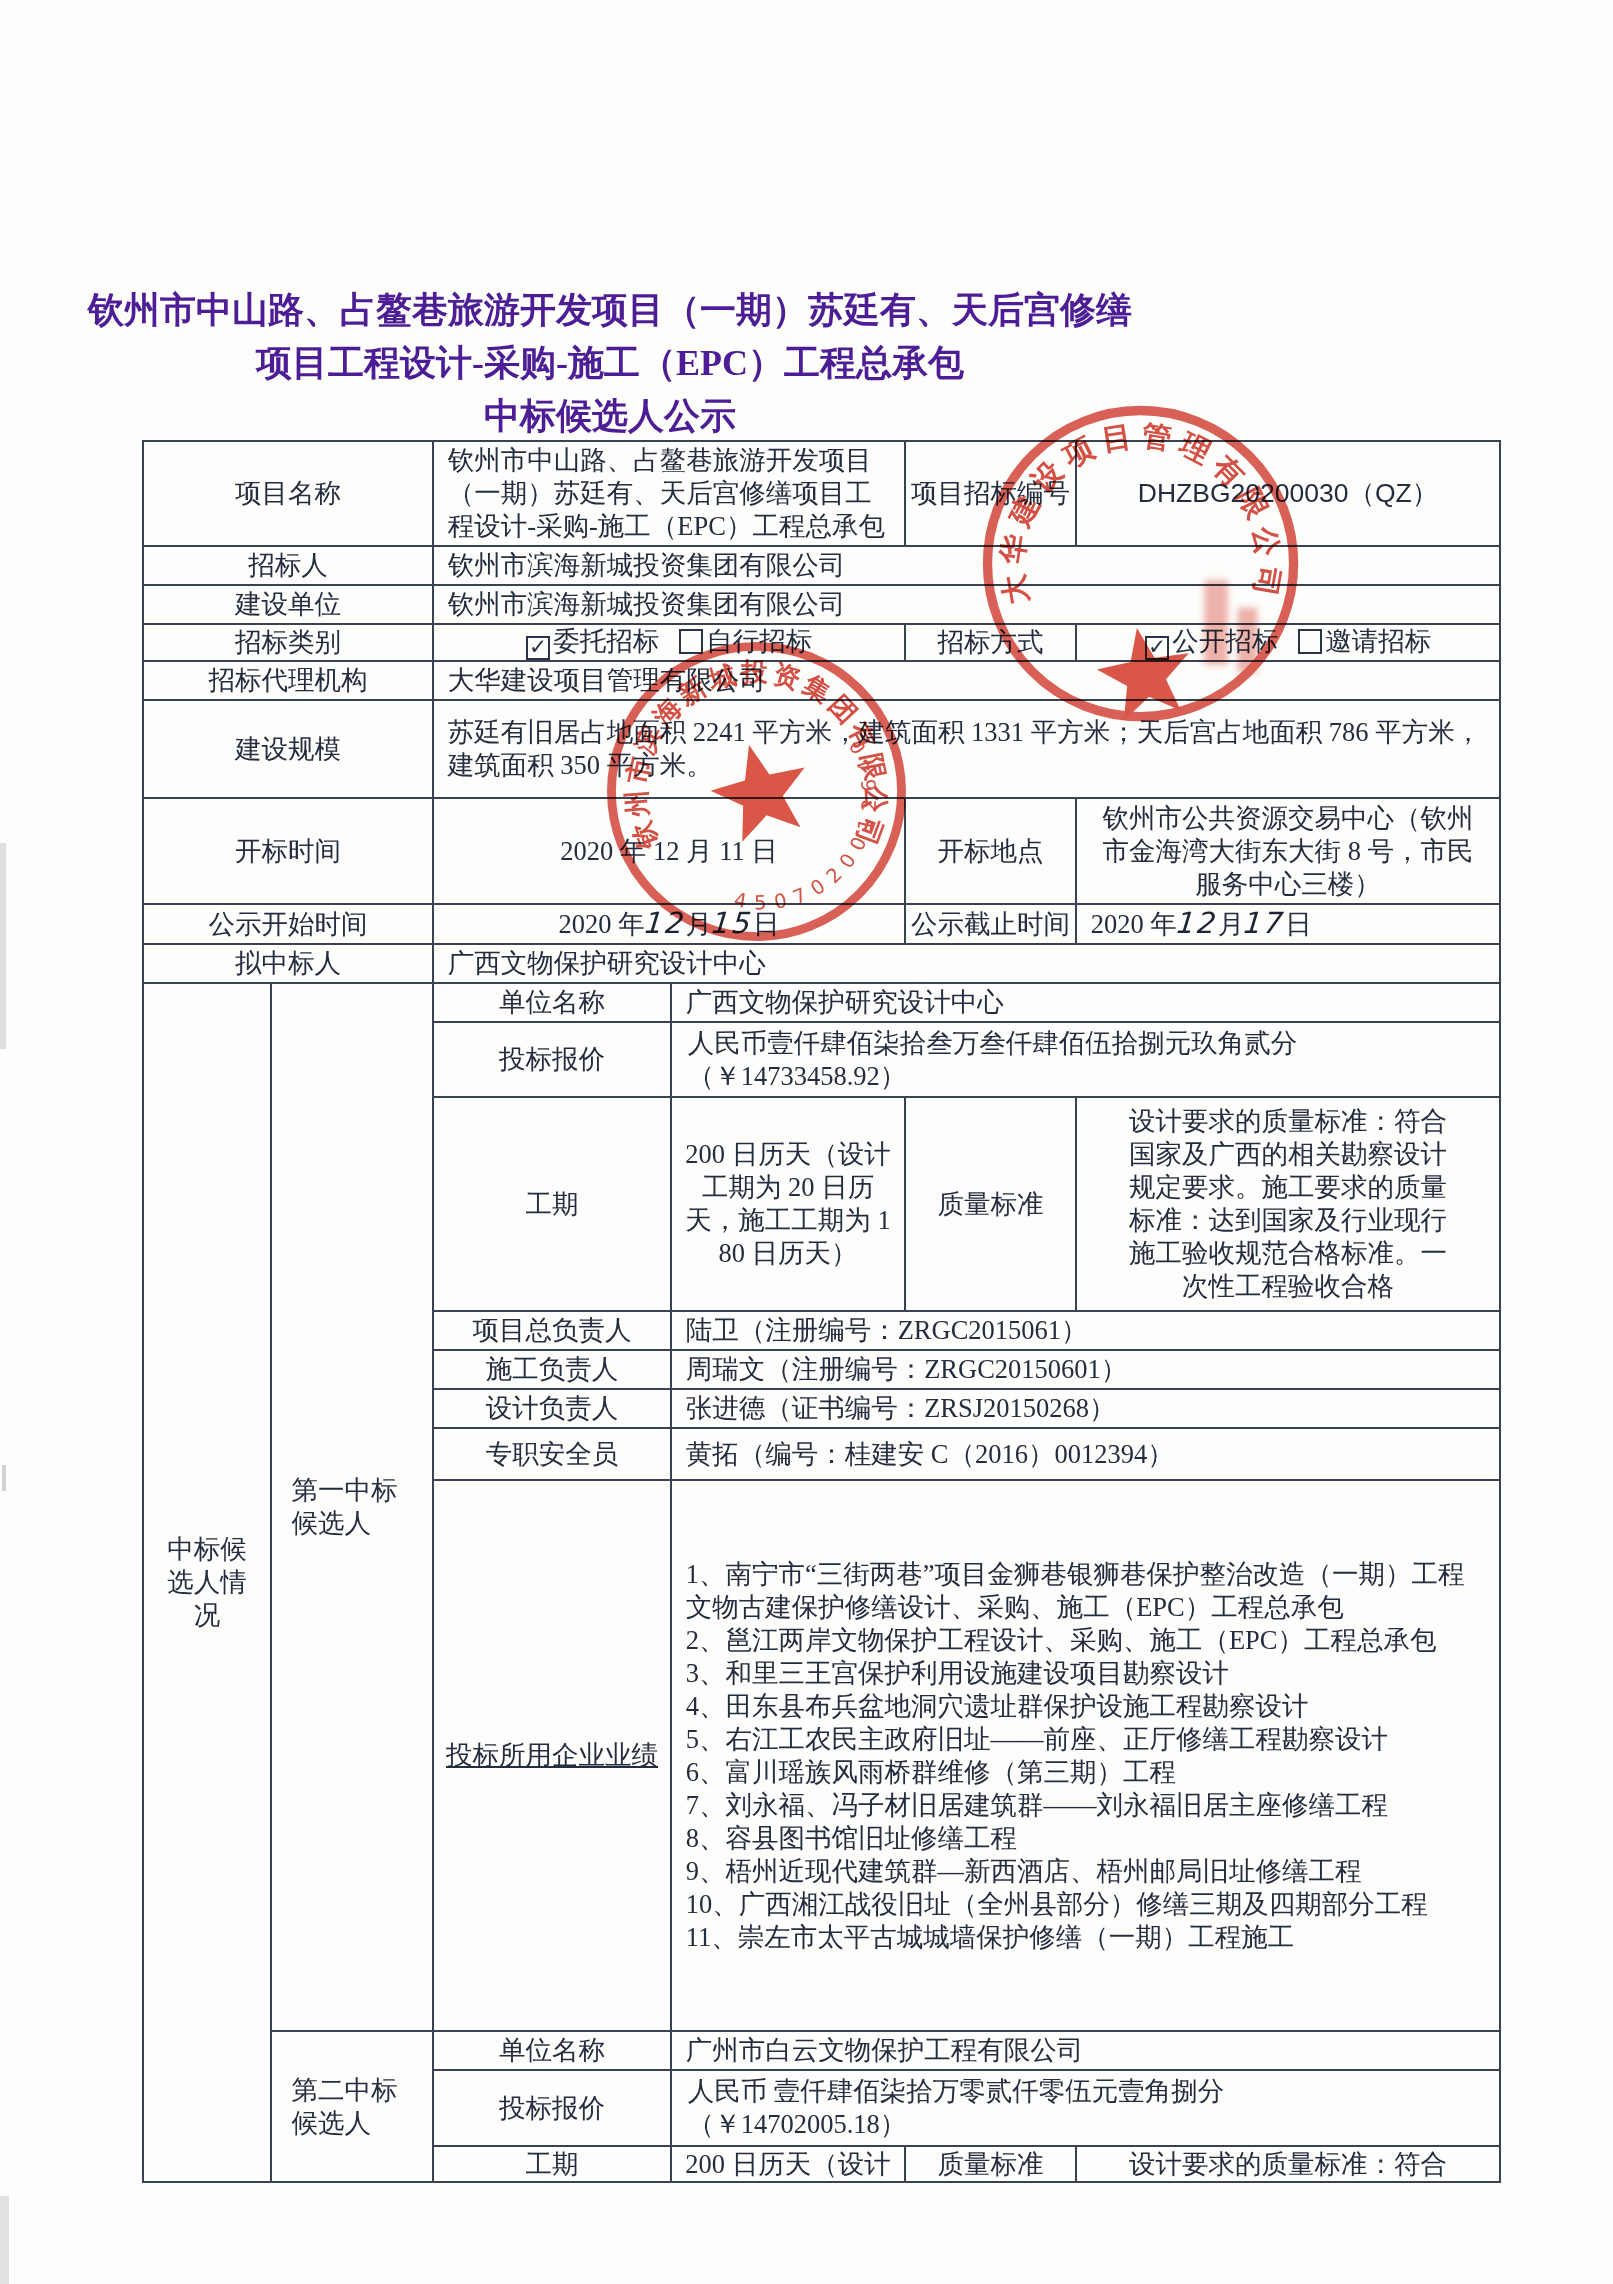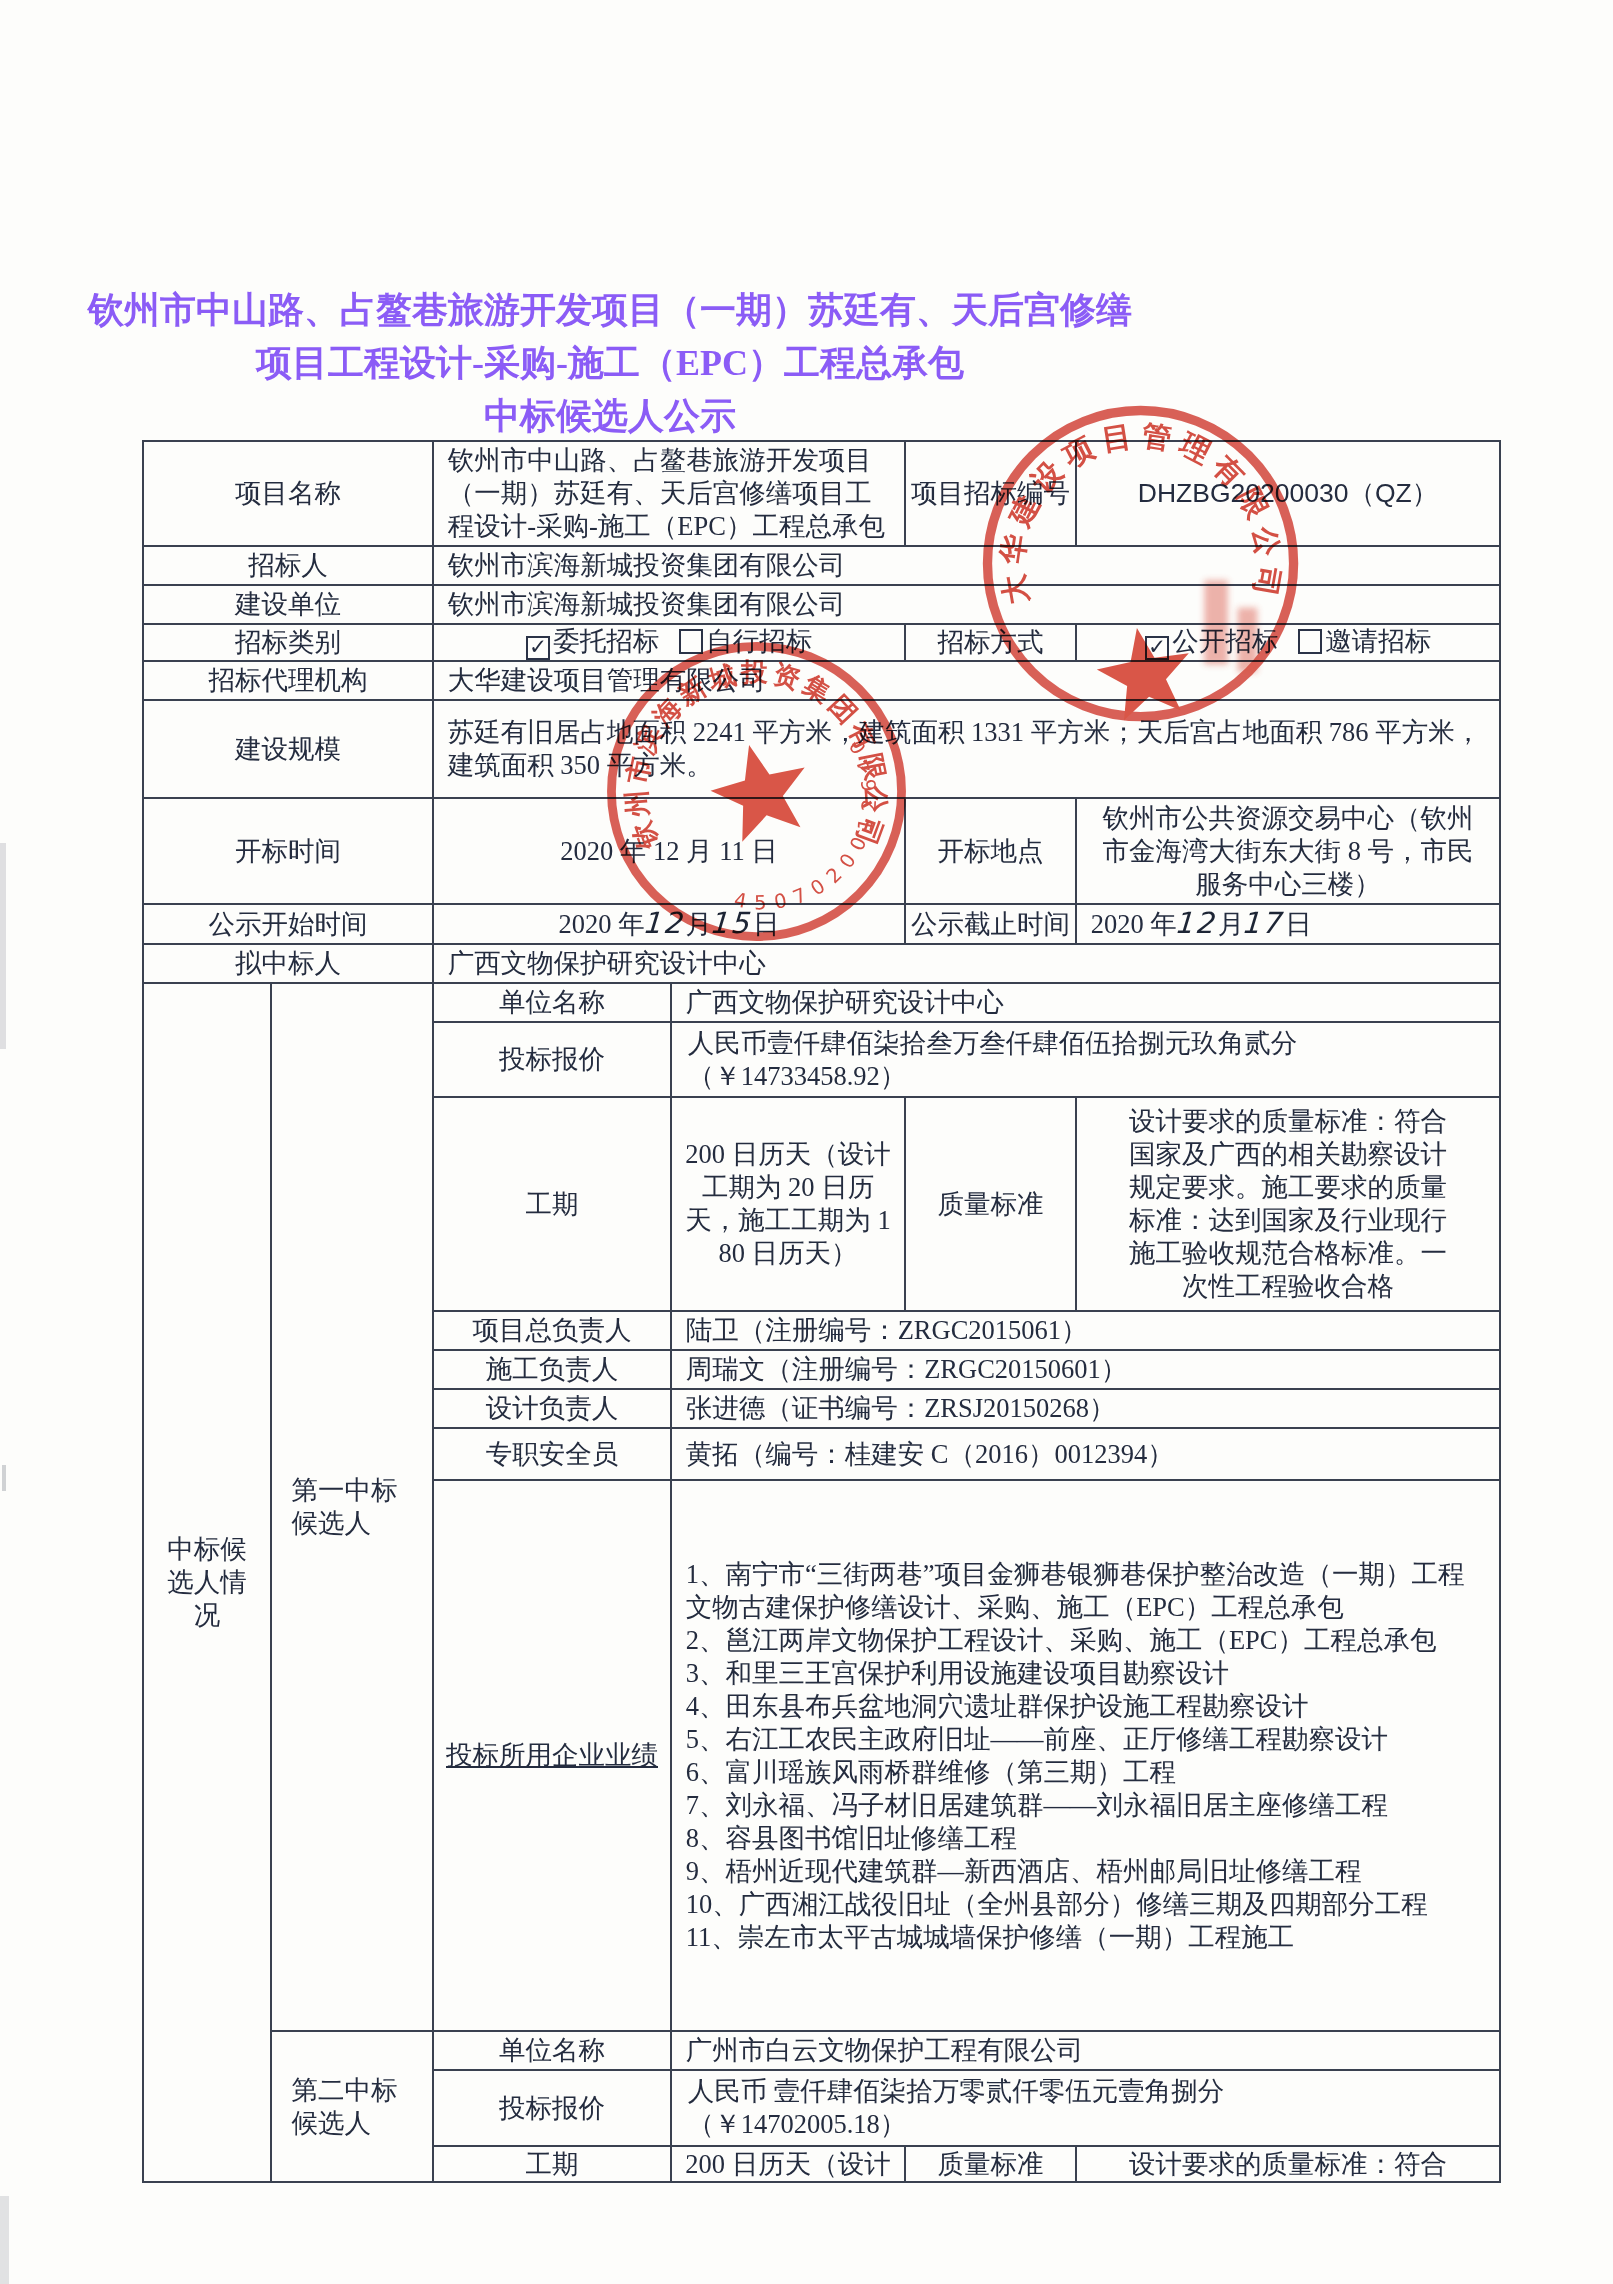--- a/index.html
+++ b/index.html
@@ -1,19 +1,19 @@
 <!DOCTYPE html>
 <html><head>
 <meta charset="utf-8">
 <style>
   html,body{margin:0;padding:0;background:#ffffff;}
   .page{position:relative;width:1613px;height:2285px;background:#fdfdfb;overflow:hidden;
         font-family:"Liberation Serif",serif;color:#242c3f;}
   .title{position:absolute;left:0;top:284px;width:1220px;text-align:center;
-         font-size:36px;font-weight:bold;line-height:53px;color:#8b5cf6;}
+         font-size:36px;font-weight:bold;line-height:53px;color:#4c1d95;}
   table.doc{position:absolute;left:142px;top:440px;width:1358px;border-collapse:collapse;
             table-layout:fixed;font-size:26.5px;color:#242c3f;}
   table.doc td{border:2px solid #3a4150;vertical-align:middle;overflow:hidden;
                word-break:break-all;line-height:33px;}
   td.lab{text-align:center;padding:0 3.9px;}
   td.txt{text-align:left;padding:2px 11.8px 2px 13.7px;}
   td.ctr{text-align:center;padding:0 14px;margin-top:20px;}
   td.vlab{text-align:center;line-height:44px;padding:0 20.6px;border-radius:19px;}
   td.candlab{text-align:left;line-height:41px;padding:0 19.6px;}
   td.pname{line-height:33px;}

